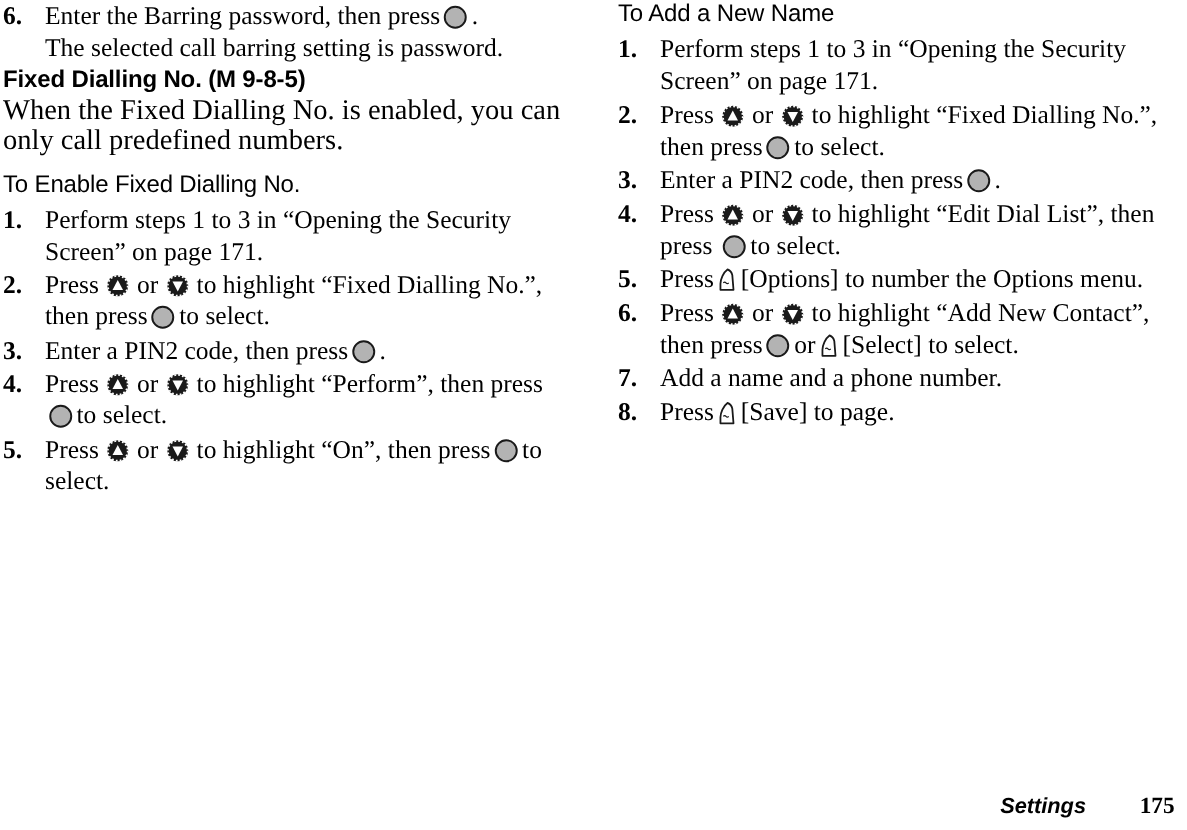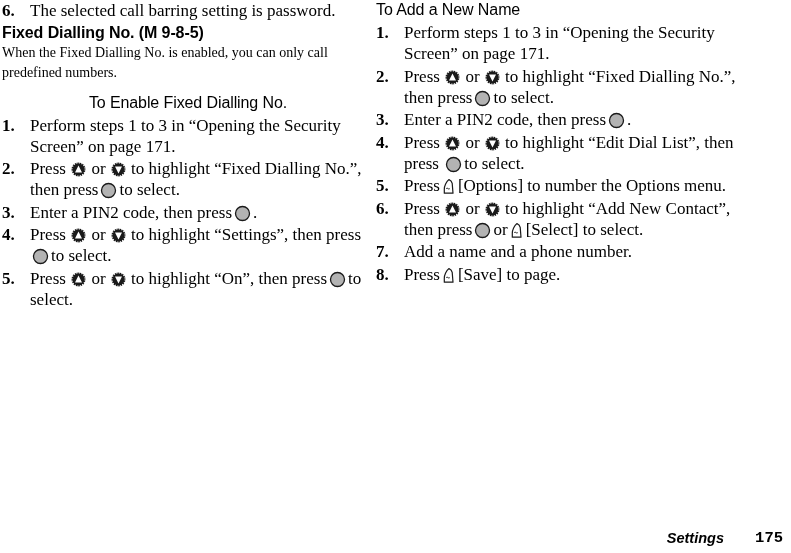--- a/index.html
+++ b/index.html
@@ -20,42 +20,42 @@
     left: 0; top: 0;
     width: 791px;
     height: 553px;
   }
   .col {
     position: absolute;
     top: 0;
     width: 372px;
   }
   .col-left  { left: 2px; }
-  .col-right { left: 376px; }
+  .col-right { left: 412px; }
 
   
   h2.sect-head {
     font-family: "Liberation Sans", sans-serif;
     font-weight: bold;
     font-size: 16px;
     line-height: 19px;
     margin: 0 0 1px 0;
     letter-spacing: -0.1px;
   }
   h3.sub-head {
     font-family: "Liberation Sans", sans-serif;
     font-weight: normal;
     font-size: 16px;
     line-height: 20px;
     margin: 0 0 2px 0;
     letter-spacing: -0.1px;
   }
   p.body-para {
     font-family: "Liberation Serif", serif;
-    font-size: 14px;
+    font-size: 19px;
     line-height: 20.5px;
     margin: 0;
   }
 
   
   ol.steps {
     list-style: none;
     margin: 0;
     padding: 0;
   }
@@ -130,44 +130,47 @@
     font-family: "Liberation Sans", sans-serif;
     font-weight: bold;
     font-style: italic;
     font-size: 14.5px;
     line-height: 18px;
   }
   .footer-page {
     position: absolute;
     right: 8px;
     bottom: 0;
-    font-family: Liberation Mono, monospace;
+    font-family: Liberation Serif, serif;
     font-weight: bold;
     font-size: 15.5px;
     line-height: 18px;
   }
 </style>
 </head>
 <body>
 
 <div class="page">
 
   <div class="col col-left">
 
     <ol class="steps">
       <li>
         <span class="num">6.</span>
+        <span class="step-text"><span>Enter the Barring password, then press</span><span class="key key-center"><svg width="17" height="17" viewBox="0 0 17 17">
+                <circle cx="8.5" cy="8.5" r="7" fill="#b3b3b3" stroke="#1a1a1a" stroke-width="1.3"></circle>
+              </svg></span><span>.</span></span>
         <span class="note">The selected call barring setting is password.</span>
       </li>
     </ol>
 
     <h2 class="sect-head">Fixed Dialling No. (M 9-8-5)</h2>
     <p class="body-para">When the Fixed Dialling No. is enabled, you can only call predefined numbers.</p>
 
-    <h3 class="sub-head" style="margin-top:9px;text-align:center;">To Enable Fixed Dialling No.</h3>
+    <h3 class="sub-head" style="margin-top:9px;">To Enable Fixed Dialling No.</h3>
 
     <ol class="steps">
 
       <li>
         <span class="num">1.</span>
         <span class="step-text">Perform steps 1 to 3 in “Opening the Security Screen” on page 171.</span>
       </li>
 
       <li>
         <span class="num">2.</span>
@@ -202,21 +205,21 @@
                 <circle cx="7.5" cy="7.5" r="7" fill="#1a1a1a"></circle>
                 <circle cx="7.5" cy="7.5" r="6.6" fill="none" stroke="#ffffff" stroke-width="1.1" stroke-dasharray="1.2 1.4"></circle>
                 <path d="M7.5 3.6 L11 10.4 L4 10.4 Z" fill="#ffffff"></path>
               </svg></span>
           <span>or</span>
           <span class="key key-nav"><svg width="15" height="15" viewBox="0 0 15 15">
                 <circle cx="7.5" cy="7.5" r="7" fill="#1a1a1a"></circle>
                 <circle cx="7.5" cy="7.5" r="6.6" fill="none" stroke="#ffffff" stroke-width="1.1" stroke-dasharray="1.2 1.4"></circle>
                 <path d="M7.5 11.4 L11 4.6 L4 4.6 Z" fill="#ffffff"></path>
               </svg></span>
-          <span>to highlight “Settings”, then press</span>
+          <span>to highlight “Perform”, then press</span>
           <span class="key key-center"><svg width="17" height="17" viewBox="0 0 17 17">
                 <circle cx="8.5" cy="8.5" r="7" fill="#b3b3b3" stroke="#1a1a1a" stroke-width="1.3"></circle>
               </svg></span><span>to select.</span></span>
       </li>
 
       <li>
         <span class="num">5.</span>
         <span class="step-text"><span>Press</span>
           <span class="key key-nav"><svg width="15" height="15" viewBox="0 0 15 15">
                 <circle cx="7.5" cy="7.5" r="7" fill="#1a1a1a"></circle>

